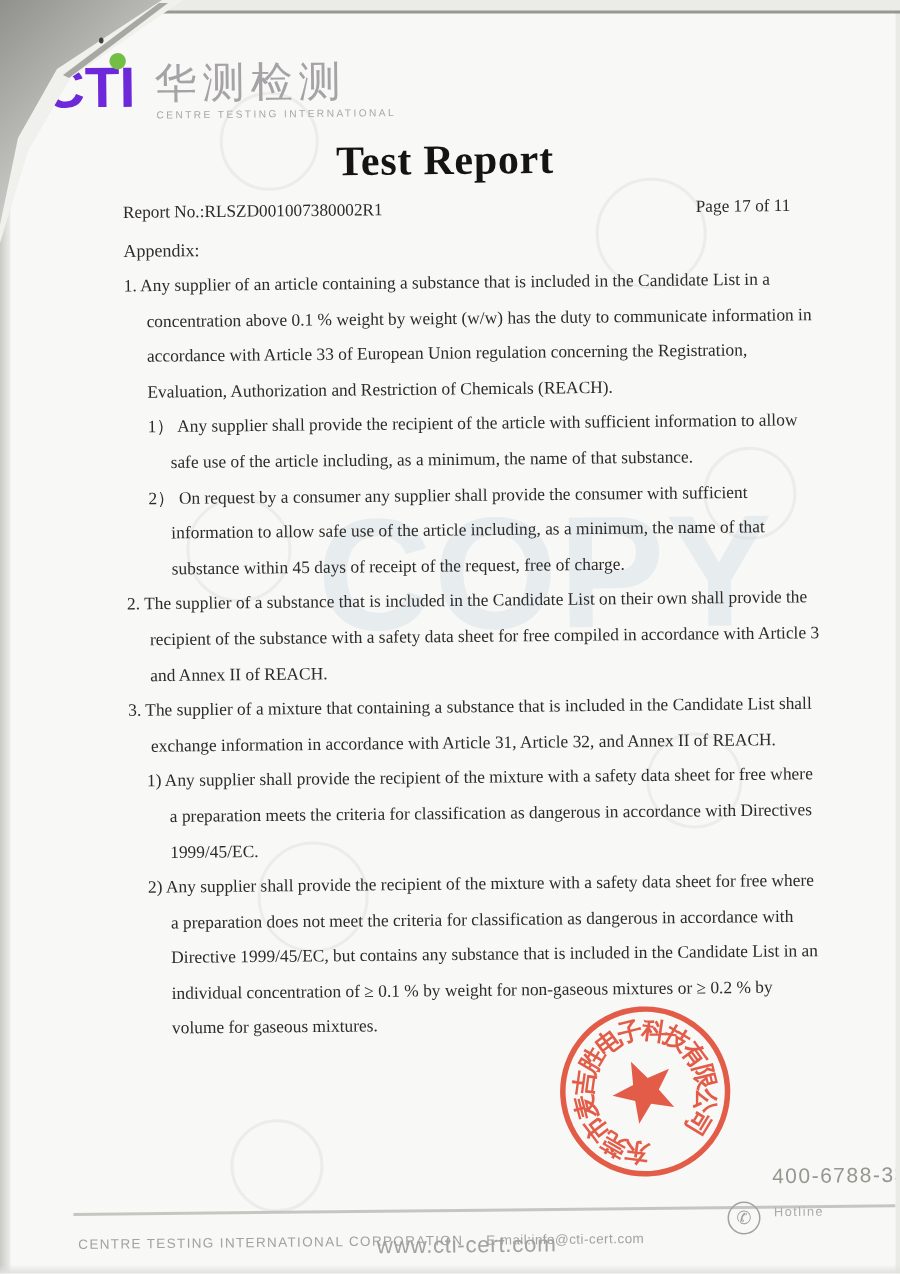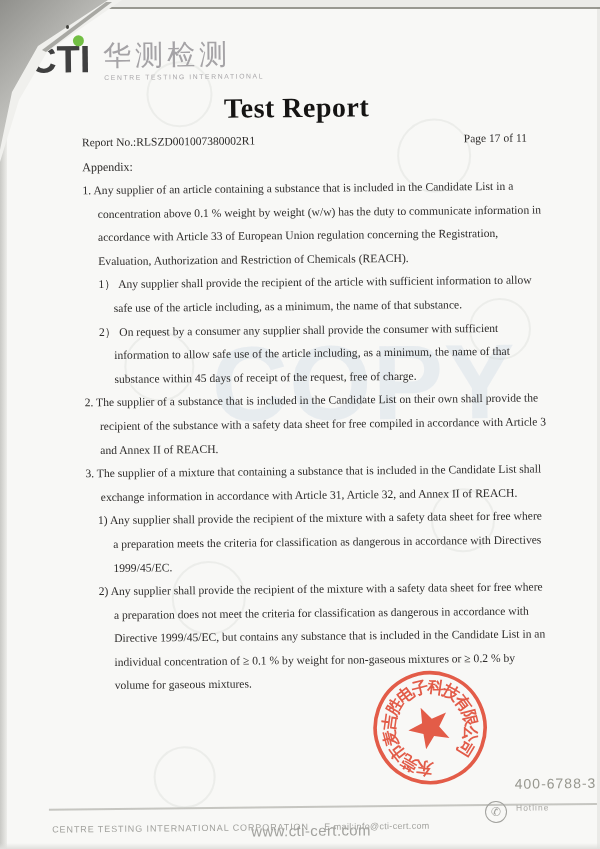--- a/index.html
+++ b/index.html
@@ -31,21 +31,21 @@
 
   
   .copy-wm{position:absolute;left:212px;top:330px;z-index:0;
     font-family:"Liberation Sans",sans-serif;font-weight:bold;font-size:106px;line-height:1;
     color:#dde4ec;opacity:.6;letter-spacing:1px;}
   .ghost{position:absolute;border:2px solid rgba(185,188,182,.18);border-radius:50%;z-index:0;}
 
   
   .logo{position:absolute;left:33px;top:30px;height:56px;z-index:2;}
   .logo-acronym{font-family:"Liberation Sans",sans-serif;font-weight:bold;font-size:38px;
-    line-height:1;color:#404040;letter-spacing:0px;position:absolute;left:0;top:8px;}
+    line-height:1;color:#6d28d9;letter-spacing:0px;position:absolute;left:0;top:8px;}
   .logo-dot{position:absolute;left:44px;top:3px;width:11px;height:11px;border-radius:50%;background:#72bf44;}
   .logo-cn{position:absolute;left:74px;top:10px;font-family:"DejaVu Sans",sans-serif;
     font-size:28px;line-height:1;color:#a5a3a6;letter-spacing:4px;white-space:nowrap;}
   .logo-tagline{position:absolute;left:75px;top:42px;font-family:"Liberation Sans",sans-serif;
     font-size:6.8px;color:#a9a7aa;letter-spacing:1.6px;white-space:nowrap;}
 
   
   .title{position:absolute;left:0;right:0;top:92px;text-align:center;z-index:2;
     font-size:28px;font-weight:bold;color:#151413;letter-spacing:.5px;}
   .meta-row{position:absolute;left:85px;right:70px;top:134px;z-index:2;

